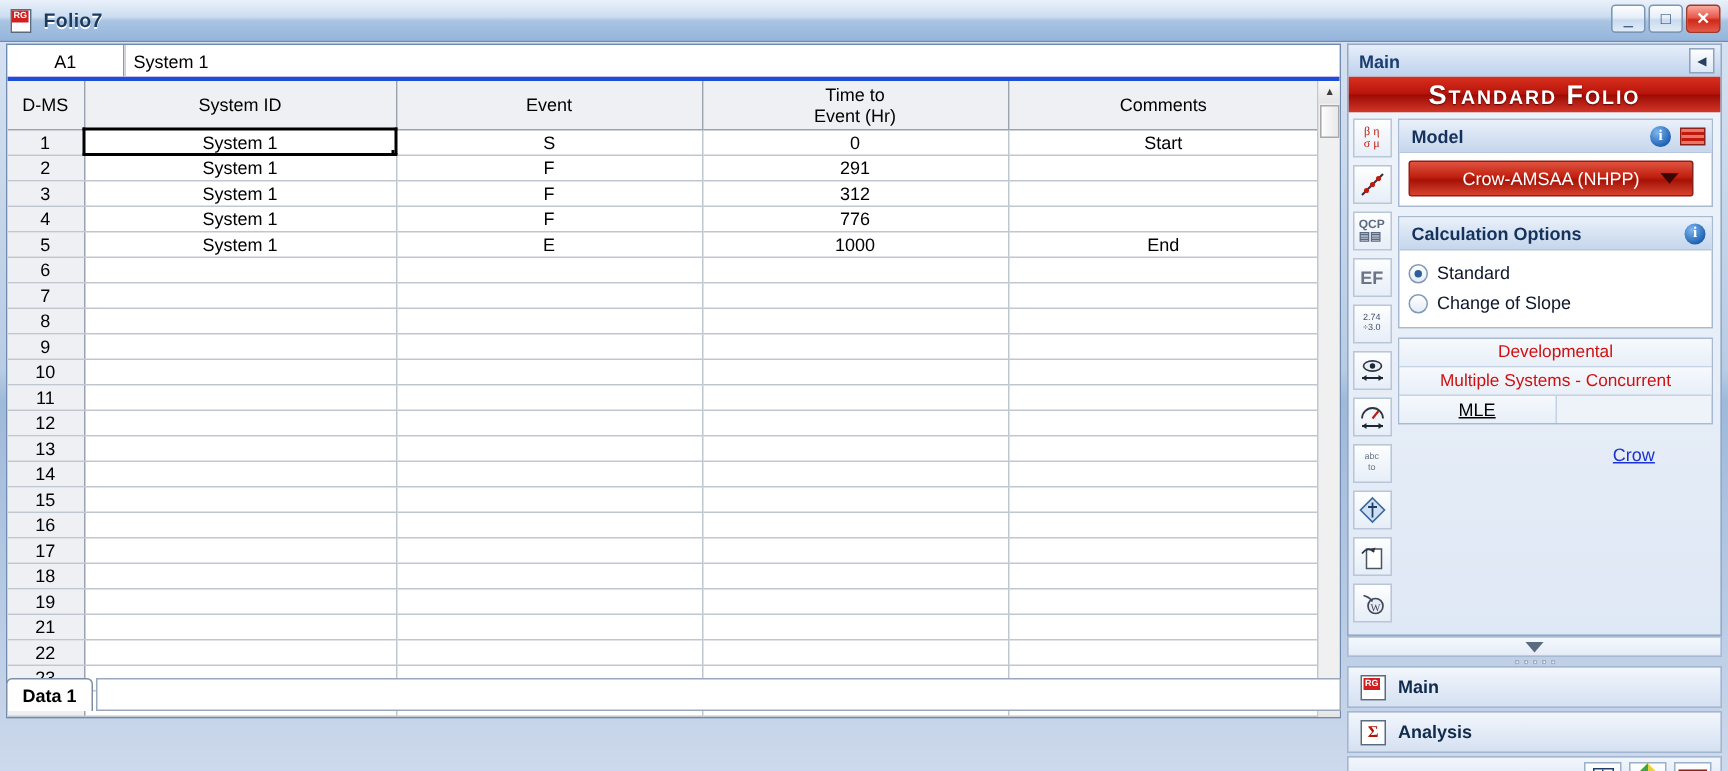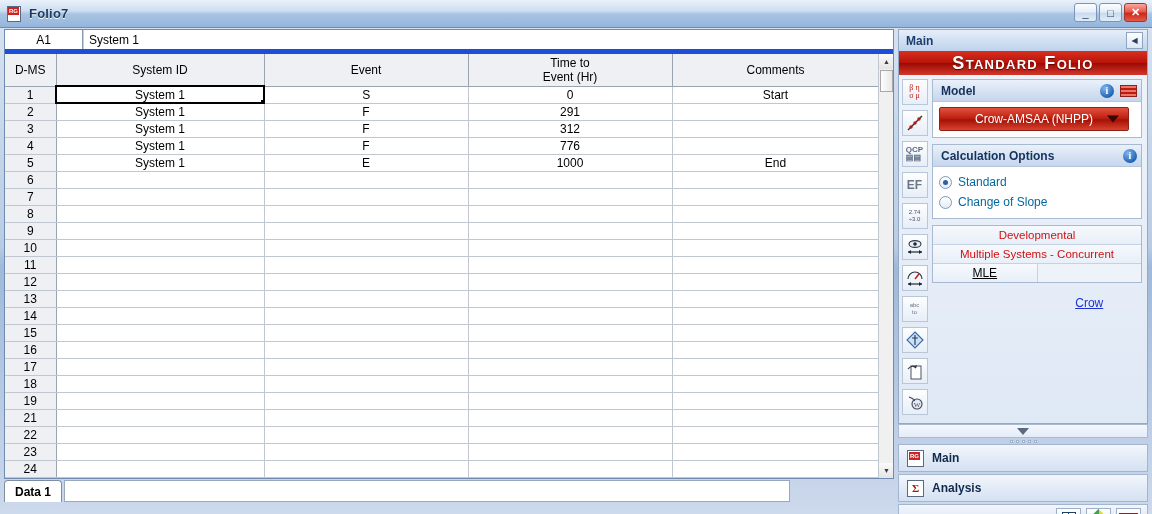--- a/index.html
+++ b/index.html
@@ -71,21 +71,21 @@
   #doc {
     position: absolute; left: 4px; top: 29px; width: 890px; height: 450px;
     background: #ffffff;
     border: 1px solid #6f8cb0;
     box-sizing: border-box;
     overflow: hidden;
   }
   #formula-bar {
     position: absolute; left: 0; top: 0; width: 888px; height: 24px;
     background: #f9a8d4;
-    border-bottom: 5px solid #1d4ed8;
+    border-bottom: 3px solid #1d4ed8;
     box-sizing: border-box;
     display: flex; align-items: stretch;
   }
   #cell-ref {
     width: 78px; border-right: 1px solid #8a9ab0;
     display: flex; align-items: center; justify-content: center;
     font-size: 12px; color: #000; background: #fff;
     box-sizing: border-box;
   }
   #formula-input {
@@ -166,21 +166,21 @@
   #sb-thumb {
     position: absolute; top: 16px; left: 1px;
     width: 13px; height: 22px;
     background: linear-gradient(to right,#fdfdfd,#e8e8e8);
     border: 1px solid #a8a8a8;
     box-sizing: border-box;
   }
 
   
   #sheet-tabs {
-    position: absolute; left: 4px; top: 480px; width: 786px; height: 30px;
+    position: absolute; left: 4px; top: 452px; width: 890px; height: 30px;
     box-sizing: border-box;
     display: flex; align-items: flex-start;
   }
   .sheet-tab {
     margin-top: 0px;
     height: 22px;
     padding: 0 10px;
     display: flex; align-items: center;
     font-size: 12px; font-weight: bold; color: #000;
     background: #ffffff;
@@ -313,21 +313,21 @@
   }
   .model-btn .caret {
     position: absolute; right: 9px; top: 50%; transform: translateY(-50%);
     width: 0; height: 0;
     border-left: 6px solid transparent; border-right: 6px solid transparent;
     border-top: 7px solid #3a0602;
   }
 
   .radio-row {
     display: flex; align-items: center; gap: 6px;
-    height: 20px; font-size: 12px; color: #0369a1;
+    height: 20px; font-size: 12px; color: #0f172a;
   }
   .radio {
     width: 13px; height: 13px; border-radius: 50%;
     border: 1px solid #7f98b5;
     background: linear-gradient(to bottom,#ffffff,#e4ecf7);
     position: relative; box-sizing: border-box; flex: none;
   }
   .radio.on:after {
     content: ""; position: absolute; left: 3px; top: 3px;
     width: 5px; height: 5px; border-radius: 50%;

